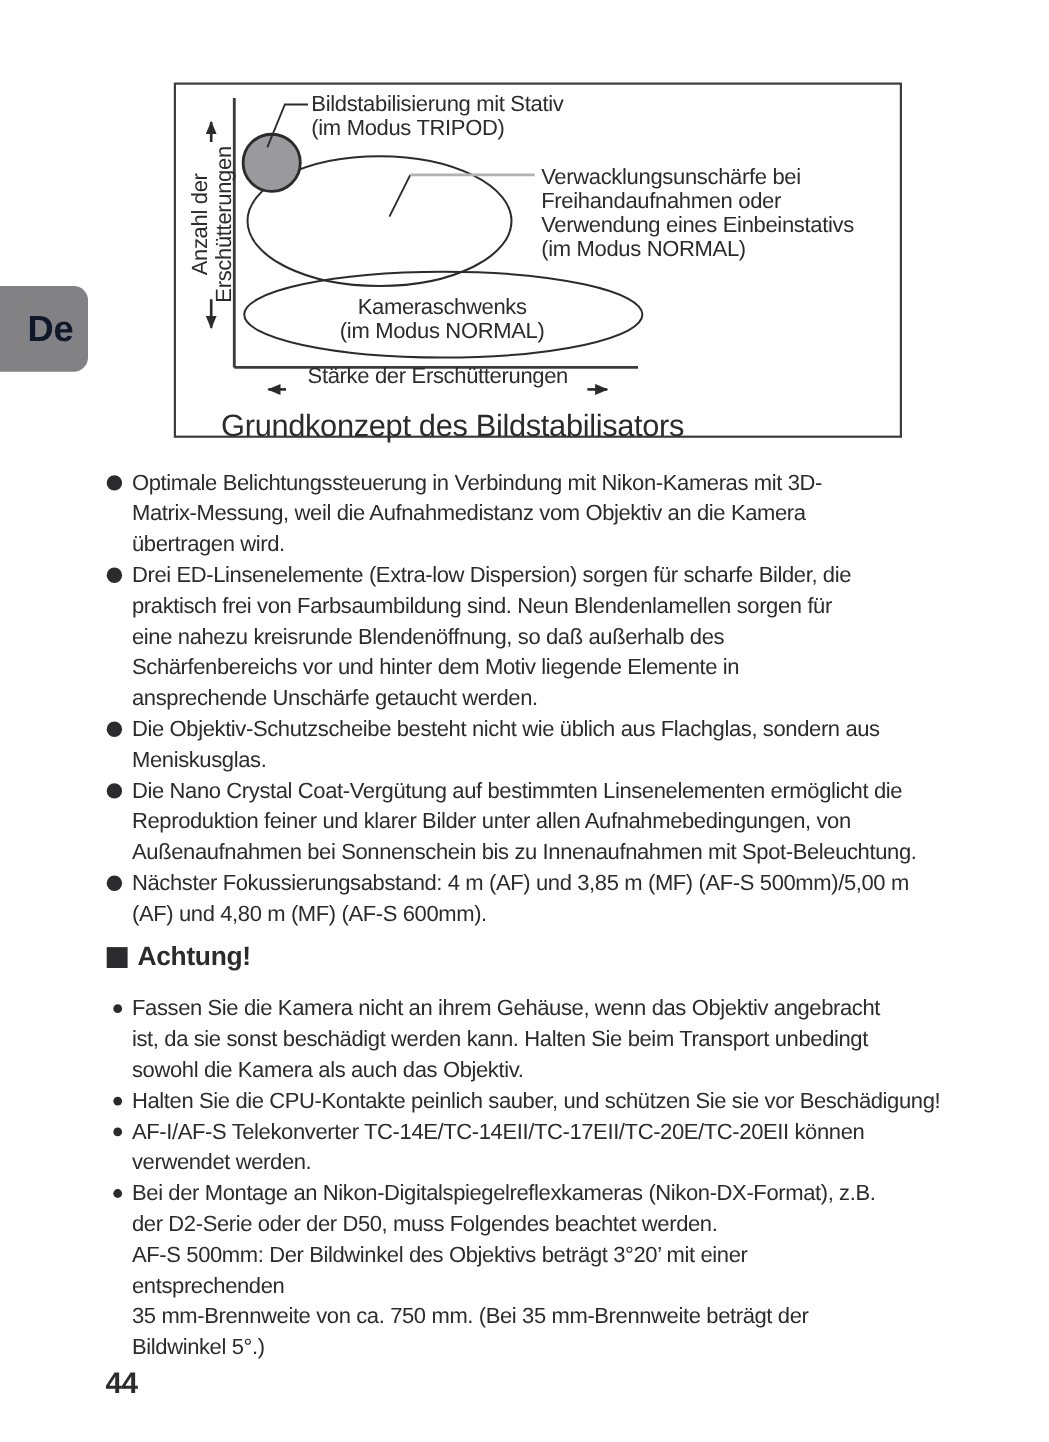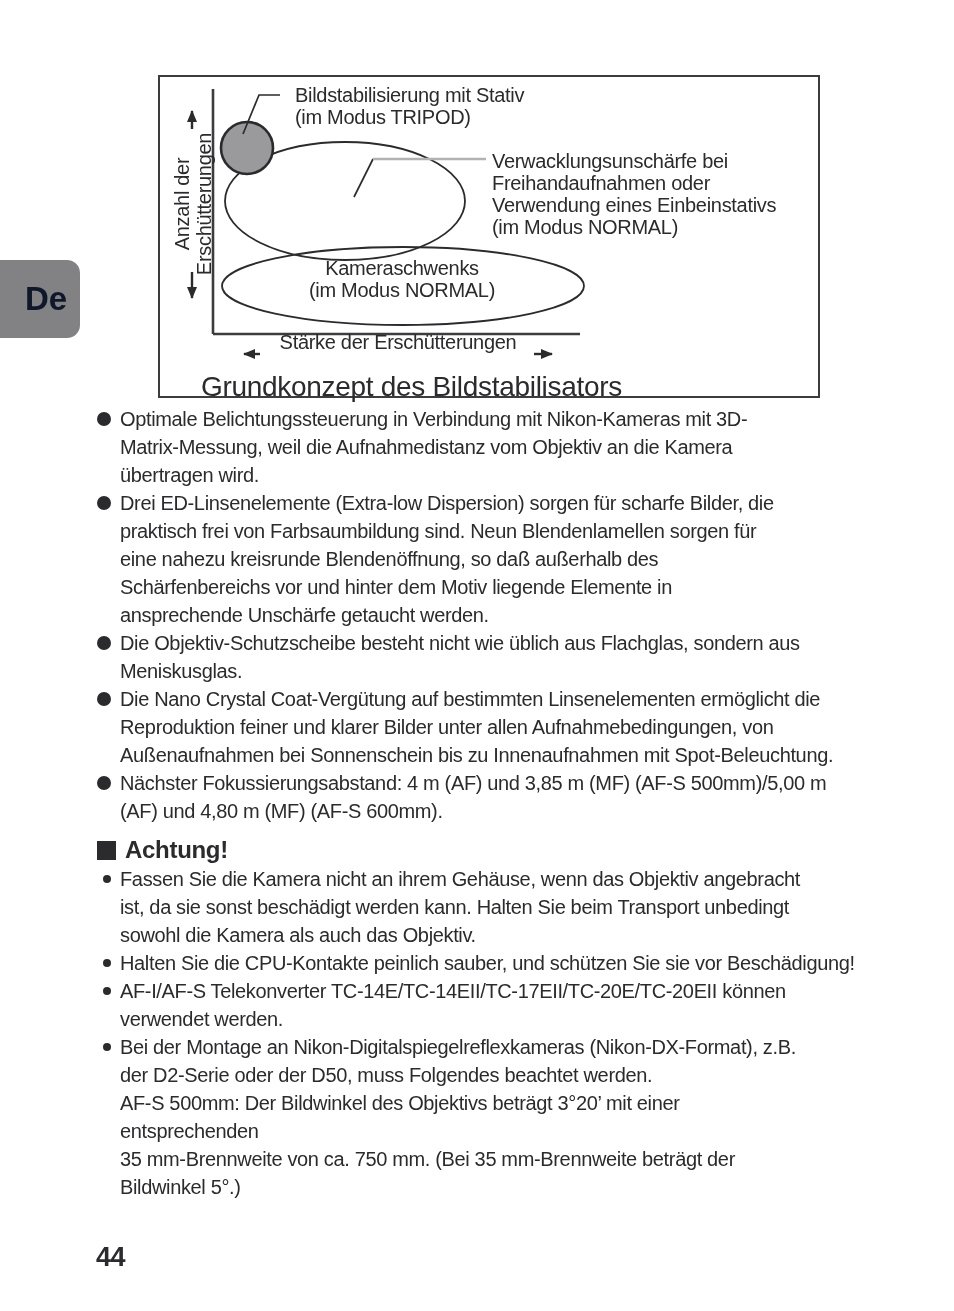--- a/index.html
+++ b/index.html
@@ -39,23 +39,23 @@
     background: #ffffff;
   }
   .figbox svg { position: absolute; left: 0; top: 0; }
   .fig-label {
     position: absolute;
     font-size: 20px;
     line-height: 22px;
     letter-spacing: -0.3px;
     white-space: pre;
   }
-  .tripod   { left: 123px; top: 7px; margin-left: 12px; }
+  .tripod   { left: 123px; top: 7px; }
   .handheld { left: 332px; top: 73px; }
-  .panning  { left: 92px;  top: 180px; width: 300px; text-align: center; }
+  .panning  { left: 92px;  top: 191px; width: 300px; text-align: center; }
   .xaxis    { left: 88px;  top: 254px; width: 300px; text-align: center; }
   .yaxis    {
     left: -82px; top: 105px;
     width: 230px; height: 44px;
     text-align: center;
     transform: rotate(-90deg);
   }
   .fig-caption {
     position: absolute;
     left: 41px; top: 294px;
@@ -73,21 +73,21 @@
   .leader  { stroke: var(--ink, #2b2b2e);  stroke-width: 1.7; fill: none; }
   .grayln  { stroke: var(--connector-gray, #b2b2b4); stroke-width: 2.4; }
   .ah      { fill: var(--ink, #2b2b2e); }
 
   
   .content {
     position: absolute;
     left: 97px; top: 405px;
     width: 800px;
   }
-  ul { list-style: none; }
+  ul { list-style: none; margin-top: 20px; }
   li {
     display: flex;
     align-items: flex-start;
     font-size: 20px;
     line-height: 28px;
   }
   .txt {
     white-space: pre-line;
     letter-spacing: -0.35px;
   }

